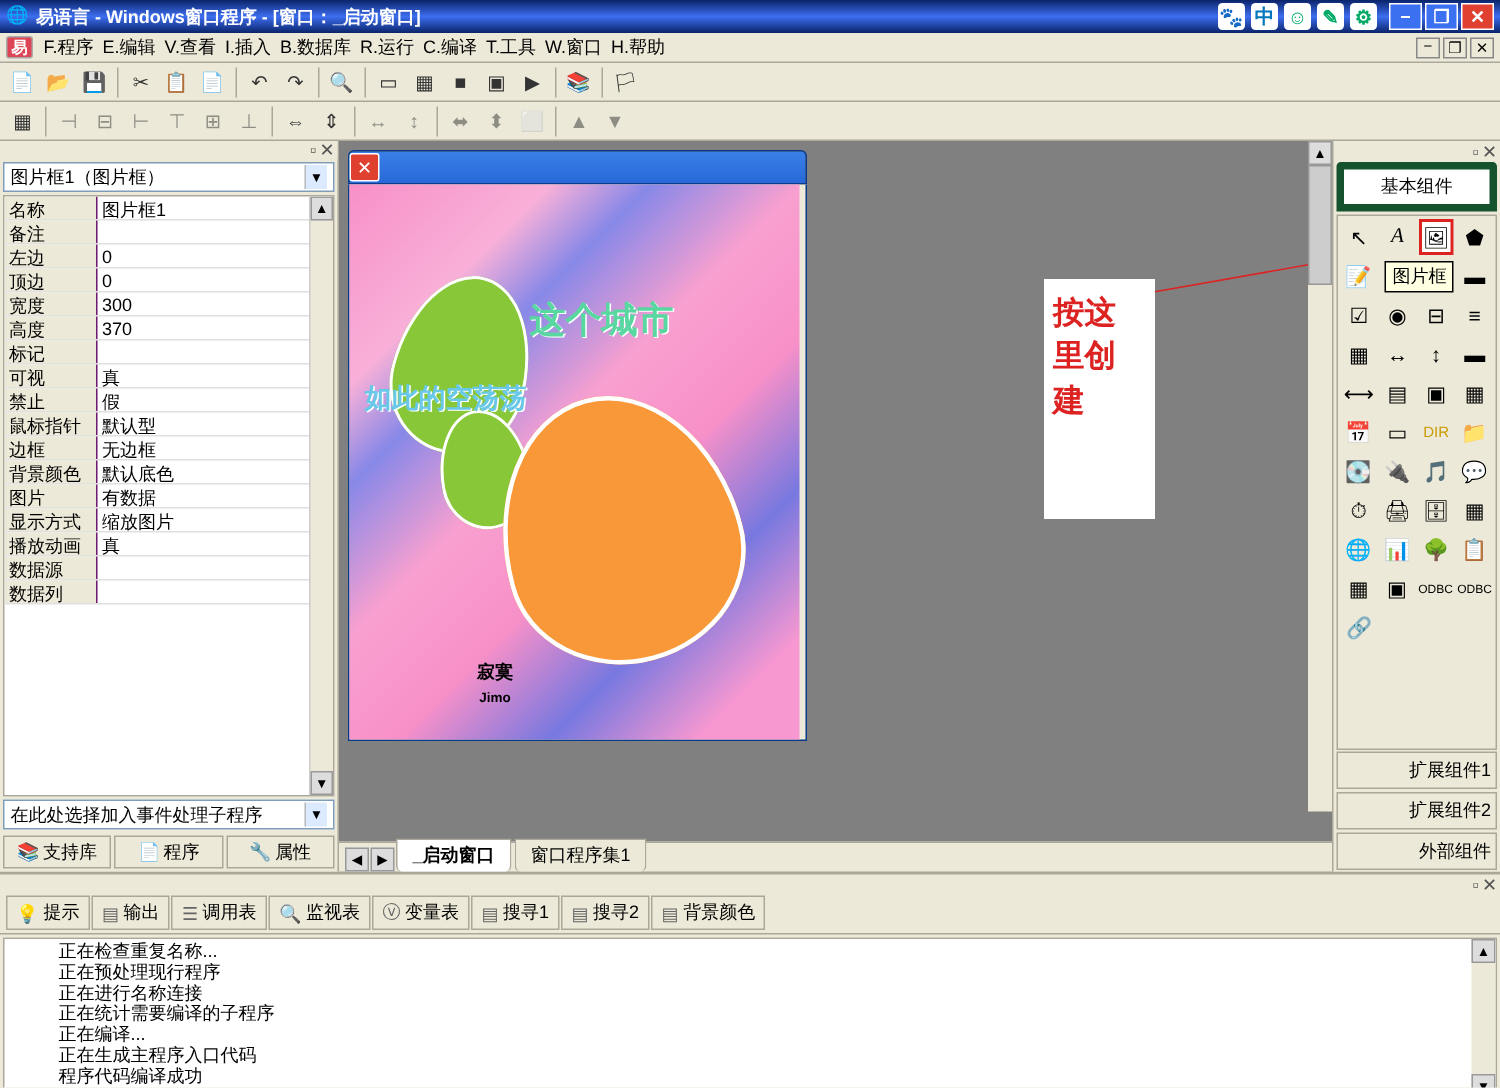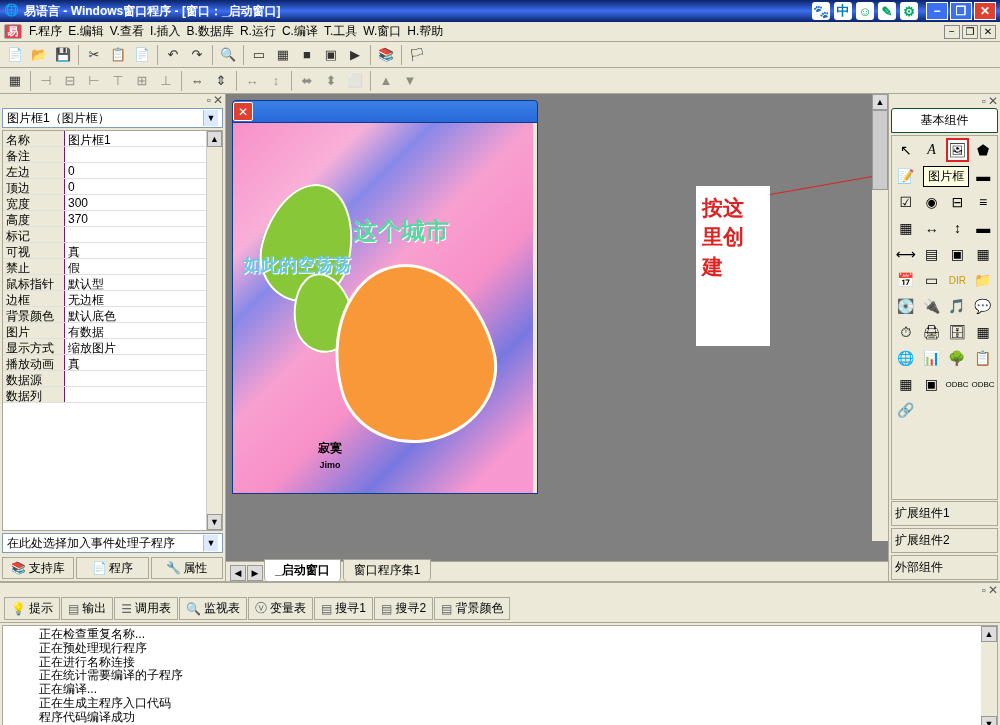--- a/index.html
+++ b/index.html
@@ -45,43 +45,43 @@
 .center { flex: 1; background: #808080; position: relative; display:flex; flex-direction:column;}
 .design-area {flex:1; position:relative; overflow:hidden;}
 .form-window { position: absolute; left: 6px; top: 6px; width: 306px; }
 .form-titlebar { height: 23px; background: linear-gradient(#3a80e8,#2868d8); border: 1px solid #0a3a8a; display:flex; border-radius:4px 4px 0 0;}
 .form-titlebar .fclose { margin-left:auto; width:20px; height:19px; background:#e04030; border:1px solid #fff; margin:1px 2px 0 0; color:#fff; display:flex; align-items:center; justify-content:center; cursor:pointer; border-radius:2px;}
 .form-body { border: 1px solid #0a3a8a; border-top:none; background: #ece9d8; }
 .picture-box { width: 300px; height: 370px; background: linear-gradient(135deg, #f890c8 0%, #f8b0d8 20%, #8888e8 30%, #f8a0d0 45%, #f890c8 60%, #7878e0 75%, #f898d0 90%); position: relative; overflow:hidden;}
 .heart1 { position:absolute; left:100px; top:140px; width:160px; height:180px; background:#f89838; border-radius:50% 50% 50% 50% / 60% 60% 40% 40%; transform:rotate(-15deg); box-shadow:inset 0 0 0 3px #fff;}
 .heart2 { position:absolute; left:30px; top:60px; width:90px; height:120px; background:#88c838; border-radius:50% 50% 50% 50% / 60% 60% 40% 40%; transform:rotate(15deg); box-shadow:inset 0 0 0 2px #fff;}
 .heart3 { position:absolute; left:60px; top:150px; width:60px; height:80px; background:#88c838; border-radius:50% 50% 50% 50% / 60% 60% 40% 40%; transform:rotate(-10deg); box-shadow:inset 0 0 0 2px #fff;}
-.pic-text1 { position:absolute; left:120px; top:92px; color:#58d8a0; font-size:24px; font-weight:bold; font-family:"SimHei"; text-shadow:1px 1px 0 #fff;}
+.pic-text1 { position:absolute; left:120px; top:74px; color:#58d8a0; font-size:24px; font-weight:bold; font-family:"SimHei"; text-shadow:1px 1px 0 #fff;}
 .pic-text2 { position:absolute; left:10px; top:130px; color:#68c8e8; font-size:18px; font-weight:bold; font-family:"SimHei"; text-shadow:1px 1px 0 #fff;}
 .pic-text3 { position:absolute; left:85px; top:300px; color:#000; font-size:32px; font-weight:bold; font-family:"SimHei";}
 .pic-text3 small { display:block; font-size:9px; text-align:center;}
 .annotation { position: absolute; left: 470px; top: 92px; width: 74px; height: 160px; background: #fff; padding: 8px 6px; color: #d22; font-size: 21px; font-family: "KaiTi","STKaiti"; line-height: 1.4; writing-mode: horizontal-tb; font-weight:bold;}
 .anno-line { position:absolute; left:544px; top:100px; width:320px; height:1px; border-top:1px solid #d22; transform-origin:left; transform:rotate(-10deg);}
 .center .vscroll { position:absolute; right:0; top:0; bottom:20px; width:16px; background:#ece9d8;}
 .center .vscroll .vsb{height:16px;background:#ddd;border:1px solid #999;display:flex;align-items:center;justify-content:center;font-size:9px;}
 .center .vscroll .thumb{height:80px;background:#ccc;border:1px solid #999;margin-top:0;}
 .tabs-bottom { height: 20px; background: #ece9d8; display: flex; align-items: flex-end; padding-left: 4px; border-top:1px solid #aca899;}
 .tabs-bottom .tab { padding: 2px 10px; background: #ece9d8; border: 1px solid #aca899; border-bottom: none; border-radius: 0 0 4px 4px; margin-right: 2px; cursor: pointer; font-size:12px;}
 .tabs-bottom .tab.active { background: #fff; font-weight: bold; }
 .tabs-bottom .navbtn { width:16px; height:16px; border:1px solid #999; background:#ddd; font-size:9px; display:flex;align-items:center;justify-content:center; margin-right:1px; cursor:pointer;}
 
 .right-panel { width: 112px; background: #ece9d8; border-left: 1px solid #aca899; display: flex; flex-direction: column; }
 .rp-head { height: 12px; display: flex; justify-content: flex-end; padding: 0 2px; font-size: 9px; color:#555; gap:2px;}
-.rp-tab { text-align: center; padding: 3px; border: 1px solid #14532d; background: #fff; margin: 2px; cursor: pointer; border-radius:3px 3px 0 0;}
+.rp-tab { text-align: center; padding: 3px; border: 5px solid #14532d; background: #fff; margin: 2px; cursor: pointer; border-radius:3px 3px 0 0;}
 .palette { flex: 1; margin: 0 2px; border: 1px solid #aca899; background: #ece9d8; overflow-y: auto; padding: 2px; }
 .palette-row { display: flex; gap: 2px; margin-bottom: 2px; }
 .palette-item { width: 24px; height: 24px; background: #ece9d8; border: 1px solid #ece9d8; display: flex; align-items: center; justify-content: center; cursor: pointer; font-size:14px; position:relative;}
 .palette-item.sel { border: 2px solid #d22; background:#fff;}
 .tooltip { position:absolute; top:26px; right:-2px; background:#ffffe1; border:1px solid #000; padding:1px 4px; font-size:12px; white-space:nowrap; z-index:100;}
-.rp-group { text-align: left; padding: 3px; border: 1px solid #aca899; margin: 1px 2px; cursor: pointer; background:#ece9d8;}
+.rp-group { text-align: right; padding: 3px; border: 1px solid #aca899; margin: 1px 2px; cursor: pointer; background:#ece9d8;}
 
 .output-panel { height: 170px; background: #ece9d8; border-top: 2px solid #aca899; display: flex; flex-direction: column; }
 .op-head { height: 12px; display: flex; justify-content: flex-end; padding: 0 2px; font-size: 9px; color:#555; gap:2px;}
 .op-tabs { display: flex; padding: 2px 4px; gap: 1px; border-bottom: 1px solid #aca899; align-items:center;}
 .op-tab { padding: 2px 6px; border: 1px solid #aca899; background: #ece9d8; cursor: pointer; display:flex; align-items:center; gap:3px;}
 .op-tab .oi { font-size:12px; color:#666;}
 .op-content { flex: 1; background: #fff; margin: 2px; border: 1px solid #aca899; padding: 2px 4px; font-size: 12px; overflow-y: auto; position:relative;}
 .op-content .oline { line-height: 1.15; margin-left: 32px; }
 .op-content .vscr { position:absolute; right:0; top:0; bottom:0; width:16px; background:#ece9d8;}
 .op-content .vscr div{height:16px;background:#ddd;border:1px solid #999;font-size:9px;display:flex;align-items:center;justify-content:center;}

